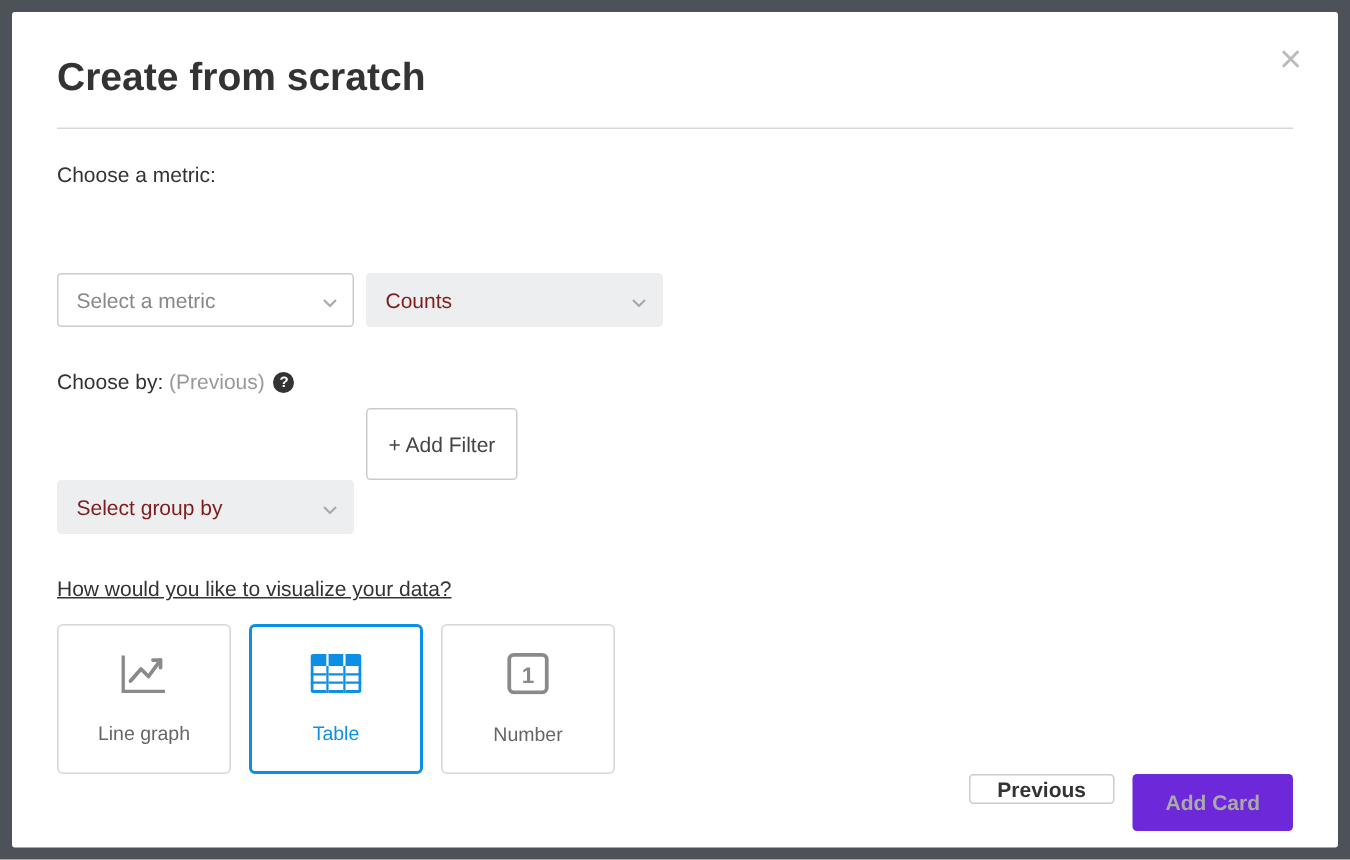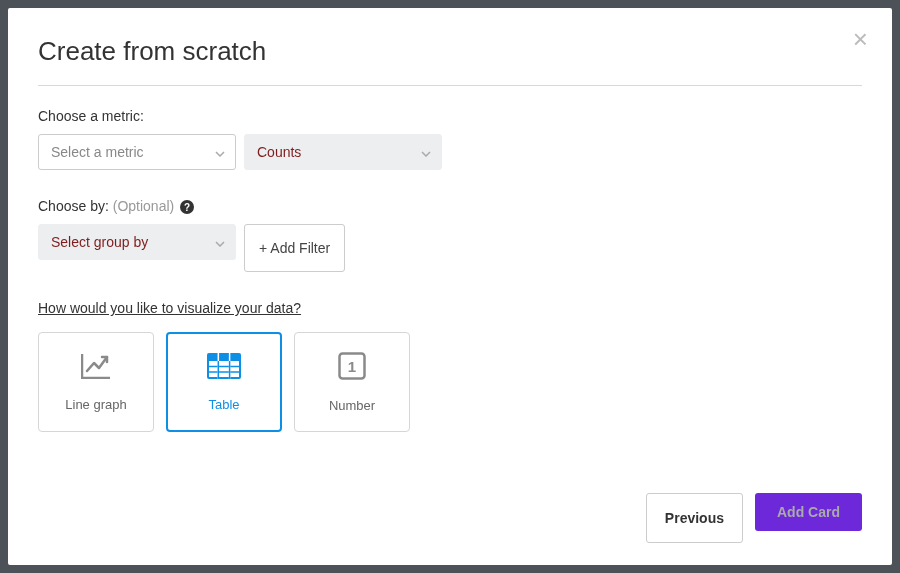--- a/index.html
+++ b/index.html
@@ -32,21 +32,21 @@
       top: 18px;
       right: 24px;
       color: #bbb;
       font-size: 26px;
       line-height: 1;
       cursor: pointer;
       font-weight: 300;
     }
     .modal-title {
       font-size: 26px;
-      font-weight: 400;
+      font-weight: 700;
       color: #333;
       margin-bottom: 18px;
     }
     .divider {
       border: none;
       border-top: 1px solid #d8d8d8;
       margin-bottom: 22px;
     }
     .field-label {
       display: block;
@@ -83,20 +83,21 @@
       justify-content: space-between;
       height: 36px;
       border: 1px solid #ccc;
       border-radius: 3px;
       padding: 0 10px 0 12px;
       font-size: 14px;
       color: #888;
       min-width: 198px;
       cursor: pointer;
       background: #fff;
+      margin-top: 48px;
     }
     .select.filled {
       background: #eceef0;
       border-color: #eceef0;
       color: #7f1d1d;
     }
     .chevron {
       color: #aaa;
     }
     .btn-outline {
@@ -145,21 +146,21 @@
       font-size: 13px;
       color: #666;
     }
     .footer {
       margin-top: auto;
       display: flex;
       justify-content: flex-end;
       gap: 12px;
     }
     .btn-prev {
-      height: 50px;
+      height: 20px;
       padding: 0 18px;
       border: 1px solid #ccc;
       background: #fff;
       border-radius: 3px;
       font-size: 14px;
       font-weight: 600;
       color: #333;
       cursor: pointer;
     }
     .btn-add {
@@ -206,21 +207,21 @@
       <span class="chevron">
         <svg width="10" height="6" viewBox="0 0 10 6">
             <path d="M1 1l4 4 4-4" stroke="currentColor" stroke-width="1.5" fill="none"></path>
           </svg>
       </span>
     </div>
   </div>
 
   <label class="field-label">
     <span>Choose by:</span>
-    <span class="optional">(Optional)</span>
+    <span class="optional">(Previous)</span>
     <span class="help-icon">?</span>
   </label>
   <div class="row">
     <div class="select filled">
       <span>Select group by</span>
       <span class="chevron">
         <svg width="10" height="6" viewBox="0 0 10 6">
             <path d="M1 1l4 4 4-4" stroke="currentColor" stroke-width="1.5" fill="none"></path>
           </svg>
       </span>

